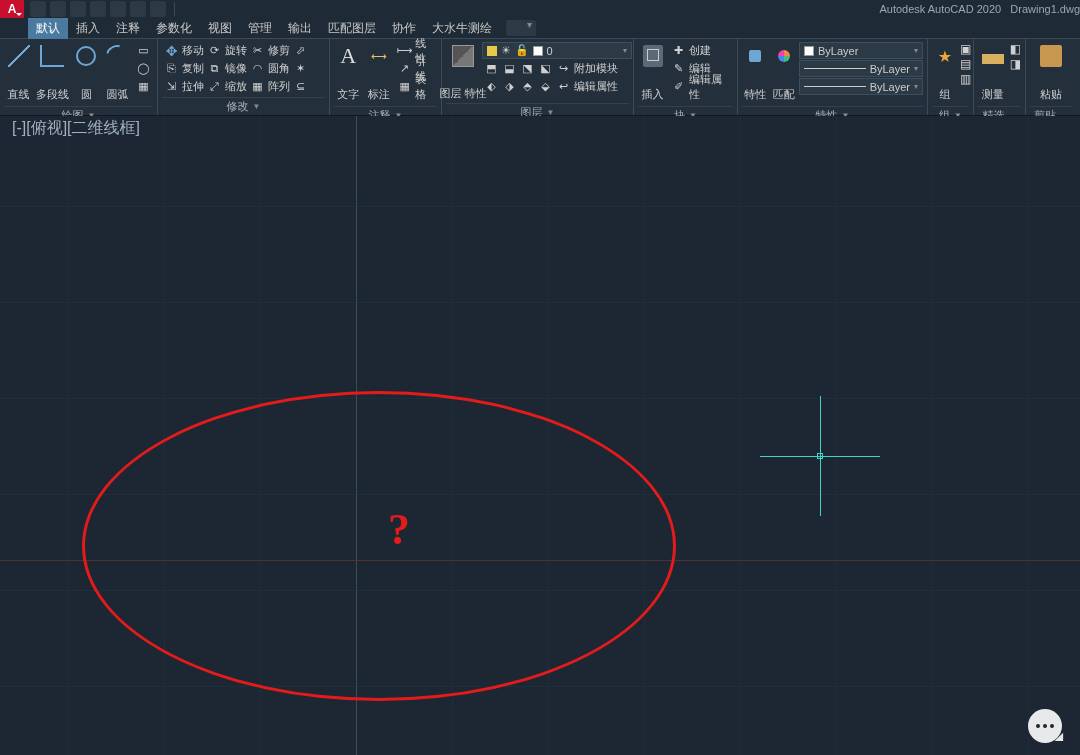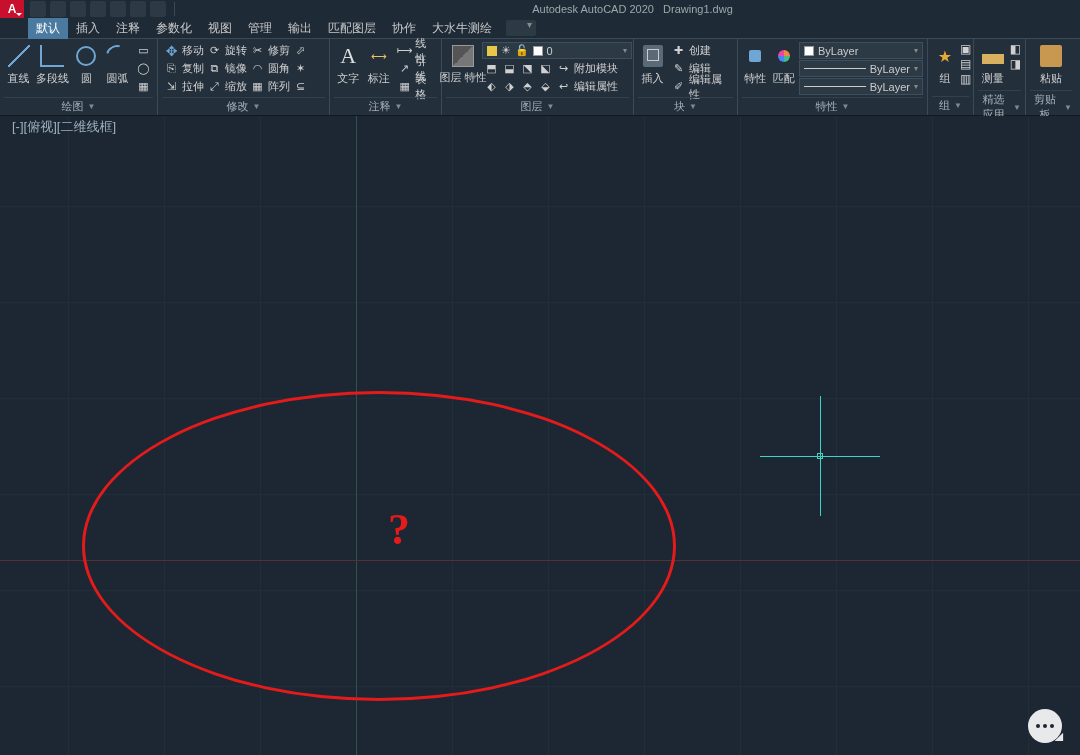--- a/index.html
+++ b/index.html
@@ -28,21 +28,21 @@
     position: relative;
   }
   .app-logo::after{
     content:""; position:absolute; right:2px; bottom:2px;
     border-left:3px solid transparent; border-right:3px solid transparent;
     border-top:3px solid #fff;
   }
   .qat { display:flex; gap:4px; padding:0 6px; align-items:center; }
   .qat .qicon { width:16px; height:16px; background:#2c3a46; border-radius:2px; }
   .qat-sep { width:1px; height:14px; background:#3a4a57; margin:0 4px;}
-  .title-center { flex:1; text-align:center; font-size:11px; color:#9aa; }
+  .title-center { flex:1; text-align:right; font-size:11px; color:#9aa; }
 
   
   .menubar {
     height: 20px;
     background: #1e2a35;
     display:flex; align-items:center;
     padding-left: 28px;
     gap: 0;
     font-size: 12px;
   }
@@ -86,21 +86,21 @@
   .big-btn {
     width: 30px;
     display:flex; flex-direction:column; align-items:center;
     padding: 2px 0; gap:2px;
     font-size:11px; color:#d0d0d0;
   }
   .big-btn .bicon {
     width:26px; height:26px;
     display:flex; align-items:center; justify-content:center;
   }
-  .big-btn .lbl { white-space:nowrap; font-size:11px; }
+  .big-btn .lbl { white-space:nowrap; font-size:11px;margin-top:16px; }
 
   .small-row { display:flex; align-items:center; gap:3px; font-size:11px; height:17px; padding:0 2px;}
   .small-row .sicon { width:15px; height:15px; display:flex; align-items:center; justify-content:center; flex-shrink:0;}
   .small-stack { display:flex; flex-direction:column; gap:1px; padding-top:1px; }
 
   .pill {
     background:#2c3a46; border:1px solid #3d4f5d; height:17px;
     display:flex; align-items:center; padding:0 4px; font-size:11px;
     gap:4px; color:#ccc;
   }
@@ -118,21 +118,21 @@
     position:absolute; inset:0;
     background-image:
       linear-gradient(#253341 1px, transparent 1px),
       linear-gradient(90deg,#253341 1px, transparent 1px);
     background-size: 96px 96px;
     background-position: -28px -6px;
     opacity:0.55;
   }
   .axis-v { position:absolute; top:0; bottom:0; left:356px; width:0; border-left:1px solid #2f5548;}
   .axis-h { position:absolute; left:0; right:0; top:444px; border-top:1px solid #533034;}
-  .viewlabel { position:absolute; top:2px; left:4px; font-size:13px; color:#9fb0bf;padding-left:8px;}
+  .viewlabel { position:absolute; top:2px; left:4px; font-size:16px; color:#9fb0bf;padding-left:8px;}
   .cursor-cross {
     position:absolute; left:760px; top:280px;
     width:120px; height:120px; pointer-events:none;
   }
   .cursor-cross::before, .cursor-cross::after{
     content:""; position:absolute; background:#3fd4c6;
   }
   .cursor-cross::before{ left:0; right:0; top:50%; height:1px;}
   .cursor-cross::after{ top:0; bottom:0; left:50%; width:1px;}
   .cursor-cross .box{

